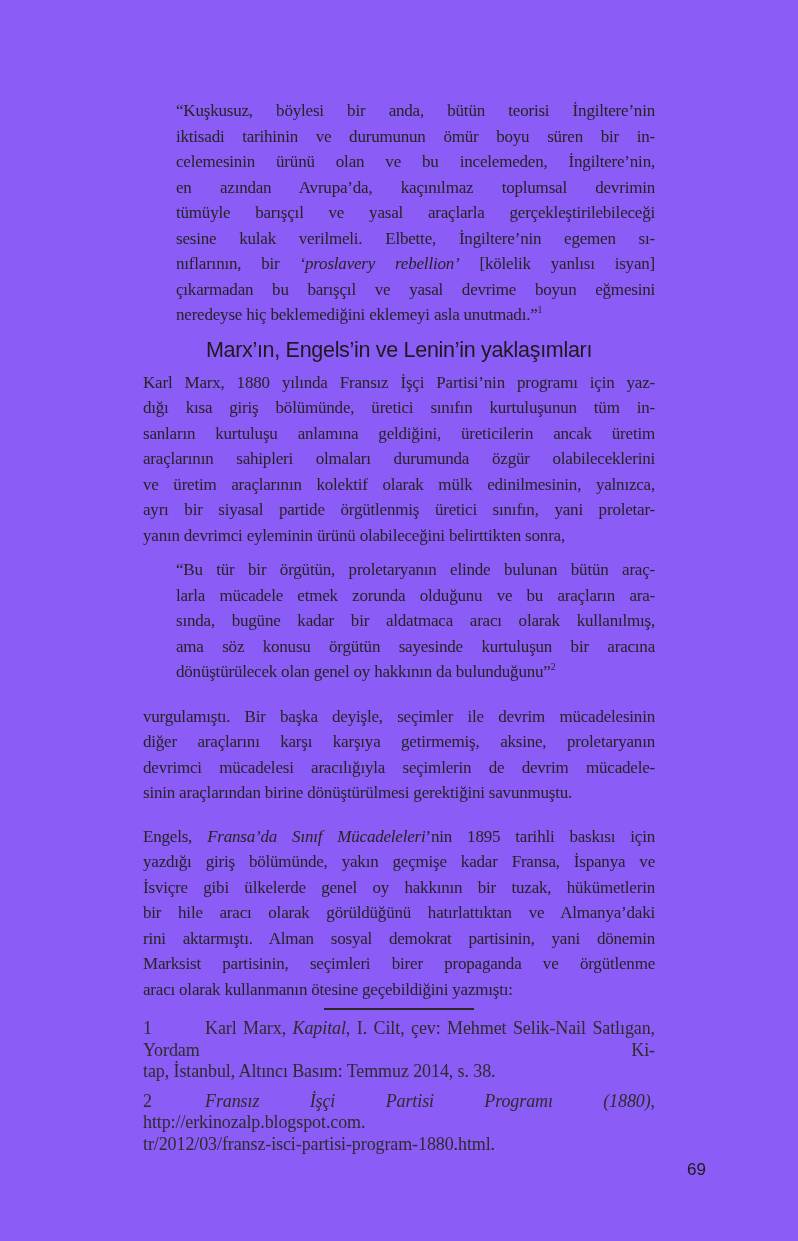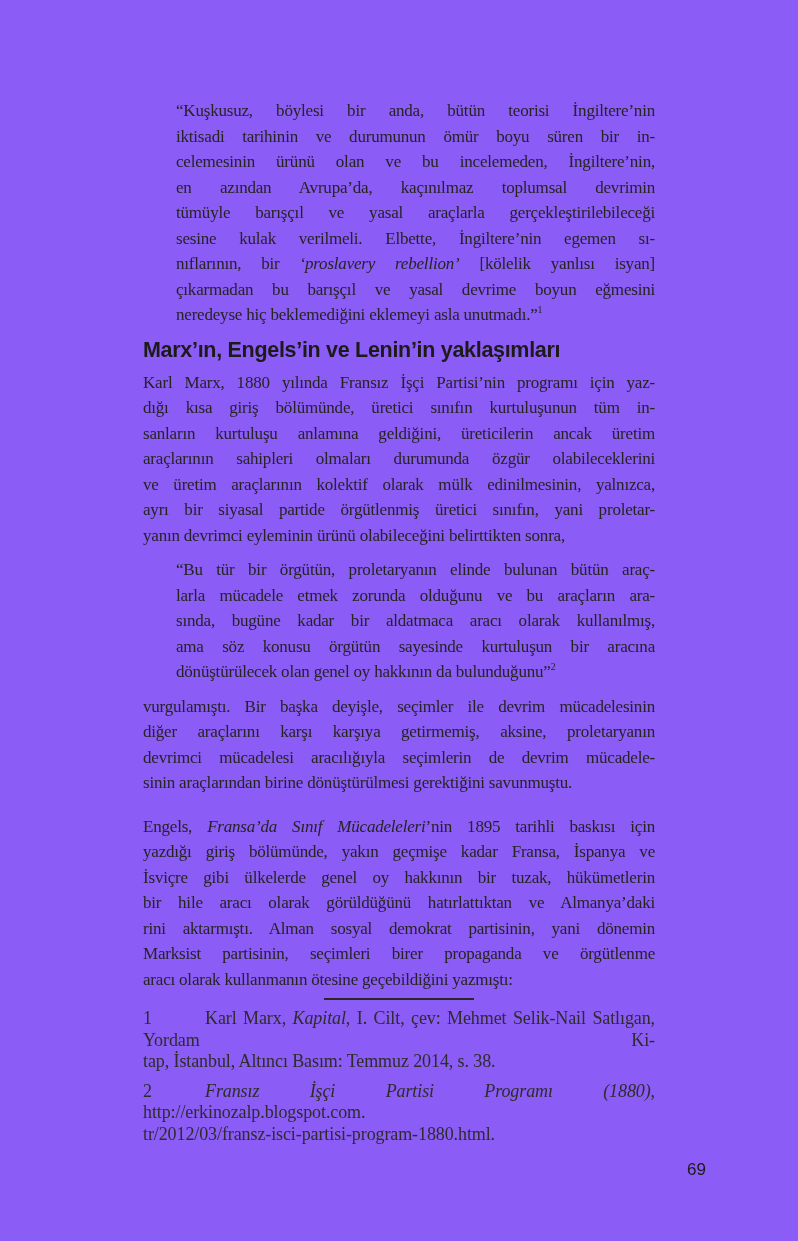--- a/index.html
+++ b/index.html
@@ -36,34 +36,34 @@
     font-size: 17px;
     line-height: 25.5px;
     letter-spacing: -0.2px;
   }
   .quote2 {
     margin-top: 9px;
   }
   .heading {
     margin: 9px 0 6px 0;
     font-family: "Liberation Sans", sans-serif;
-    font-weight: bold;
+    font-weight: normal;
     font-size: 21.5px;
     line-height: 27px;
     letter-spacing: -0.3px;
     color: #1d1b1a;
-    text-align: left;
+    text-align: center;
   }
   .para {
     font-size: 17px;
     line-height: 25.5px;
     letter-spacing: -0.2px;
   }
   .para-1 { margin-top: 6px; }
-  .para-2 { margin-top: 9px; }
+  .para-2 { margin-top: 19px; }
   .para-3 { margin-top: 18px; }
   sup {
     font-size: 58%;
     line-height: 0;
     vertical-align: super;
   }
   .footnote-rule {
     margin-top: 6px;
     width: 150px;
     border: none;

